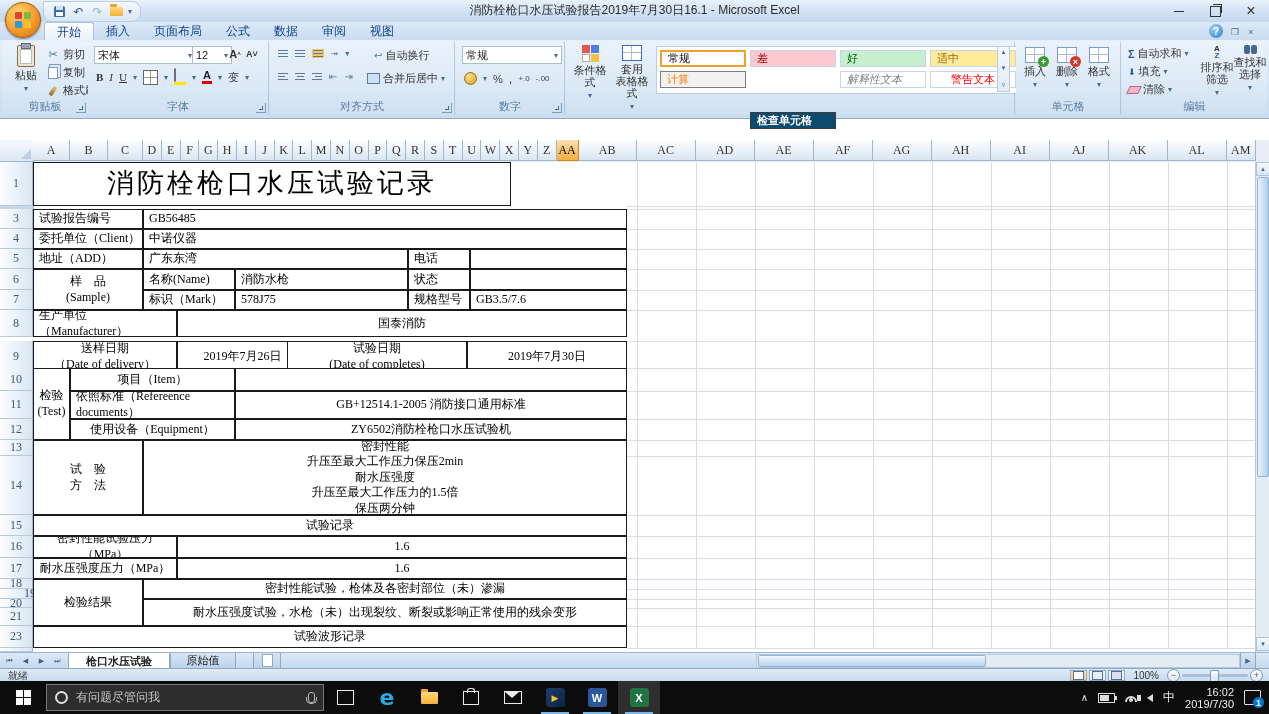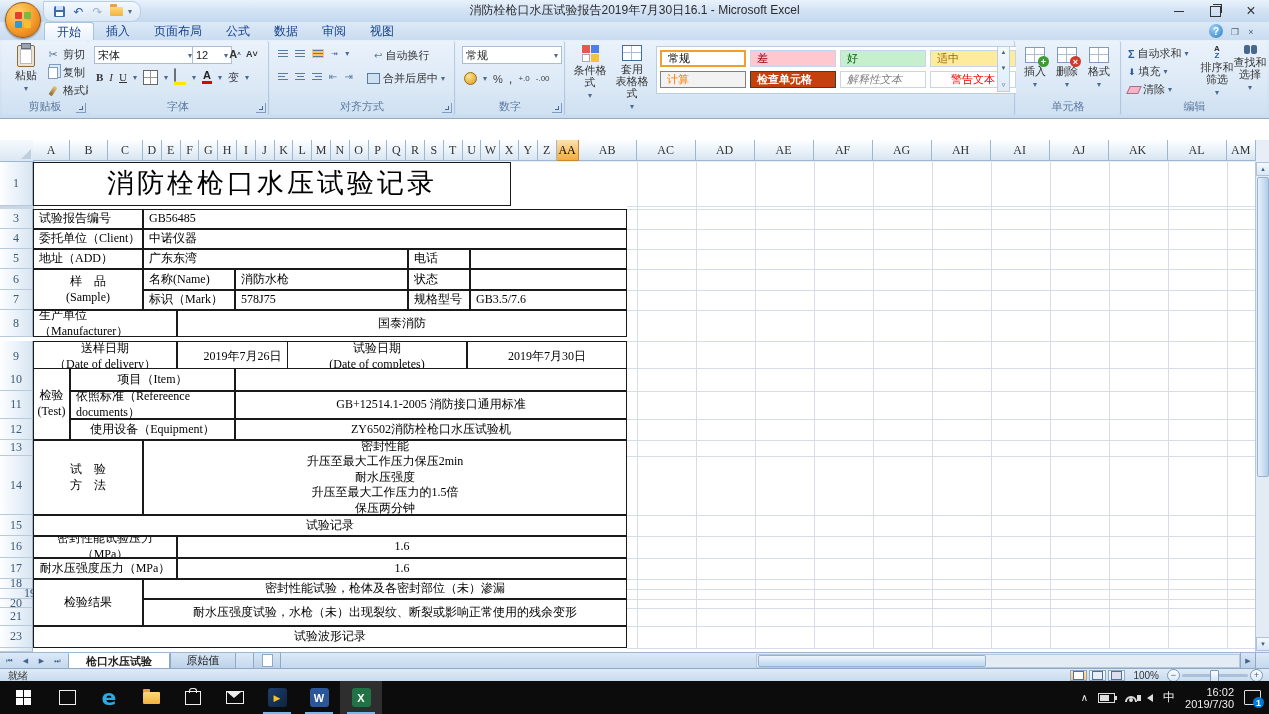--- a/index.html
+++ b/index.html
@@ -367,21 +367,21 @@
         <span class="cells-ic" style="border-color:#3c6ea5"></span>
         <span style="white-space:pre-line">套用
 表格格式</span><span class="dd glyph" data-glyph="▾"></span>
       </div>
       <div id="style-gallery" style="position:absolute;left:90px;top:5px;display:grid;grid-template-columns:repeat(4,88px);grid-auto-rows:19px;gap:2px;background:#fff;border:1px solid #b9cde4;padding:3px">
           <div class="style-cell" style="background: rgb(255, 255, 255); color: rgb(0, 0, 0); font-style: normal; font-weight: normal; border: 2px solid rgb(240, 160, 48);">常规</div>
           <div class="style-cell" style="background: rgb(255, 199, 206); color: rgb(156, 0, 6); font-style: normal; font-weight: normal; border: 1px solid rgb(197, 214, 234);">差</div>
           <div class="style-cell" style="background: rgb(198, 239, 206); color: rgb(0, 97, 0); font-style: normal; font-weight: normal; border: 1px solid rgb(197, 214, 234);">好</div>
           <div class="style-cell" style="background: rgb(255, 235, 156); color: rgb(156, 101, 0); font-style: normal; font-weight: normal; border: 1px solid rgb(197, 214, 234);">适中</div>
           <div class="style-cell" style="background: rgb(242, 242, 242); color: rgb(250, 125, 0); font-style: normal; font-weight: normal; border: 1px solid rgb(127, 127, 127);">计算</div>
-          <div class="style-cell" style="background: #c2410c; color: rgb(255, 255, 255); font-style: normal; font-weight: bold; border: 1px solid rgb(60, 60, 60);">检查单元格</div>
+          <div class="style-cell" style="background: #0c4a6e; color: rgb(255, 255, 255); font-style: normal; font-weight: bold; border: 1px solid rgb(60, 60, 60); margin-top: 41px;">检查单元格</div>
           <div class="style-cell" style="background: rgb(255, 255, 255); color: rgb(127, 127, 127); font-style: italic; font-weight: normal; border: 1px solid rgb(197, 214, 234);">解释性文本</div>
           <div class="style-cell" style="background: rgb(255, 255, 255); color: rgb(255, 0, 0); font-style: normal; font-weight: normal; border: 1px solid rgb(197, 214, 234); padding-left: 20px;">警告文本</div>
         </div>
       <div style="position:absolute;right:4px;top:5px;width:13px;height:46px;border:1px solid #b9cde4;background:linear-gradient(#f4f9fd,#dfebf7);display:flex;flex-direction:column;align-items:center;justify-content:space-between;padding:2px 0;box-sizing:border-box">
         <span class="glyph" data-glyph="▲" style="font-size:6px;color:#41628c"></span>
         <span class="glyph" data-glyph="▼" style="font-size:6px;color:#41628c"></span>
         <span class="glyph" data-glyph="▿" style="font-size:7px;color:#41628c"></span>
       </div>
     </div>
 
@@ -650,20 +650,25 @@
 
   <div class="abs taskbar">
     <div class="tb-start">
       <span class="winlogo">
           <i></i>
           <i></i>
           <i></i>
           <i></i>
         </span>
     </div>
+    <div class="tb-search">
+      <span class="cortana-ring"></span>
+      <span>有问题尽管问我</span>
+      <span class="mic"></span>
+    </div>
     <div class="tb-ic">
         <span class="taskview"></span>
       </div>
     <div class="tb-ic">
         <span class="edge-e">e</span>
       </div>
     <div class="tb-ic">
         <span class="folder"></span>
       </div>
     <div class="tb-ic">

